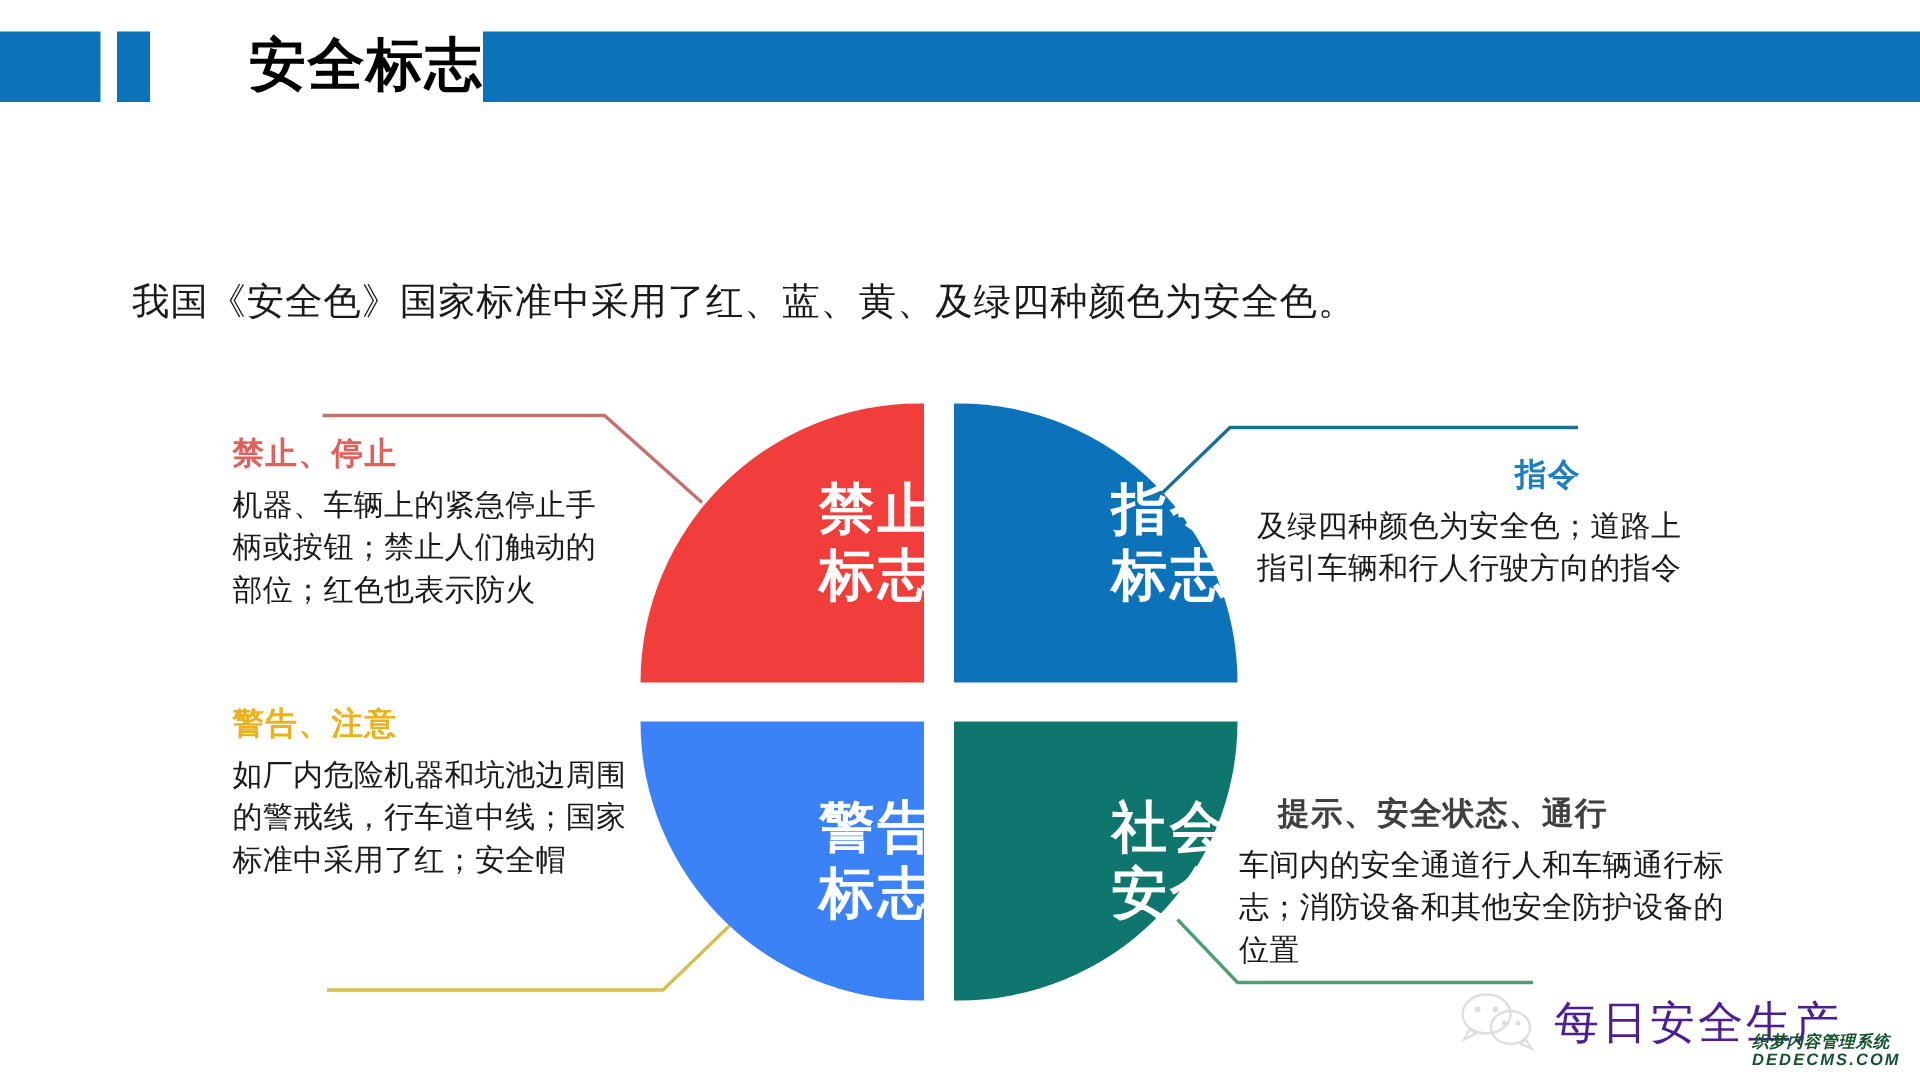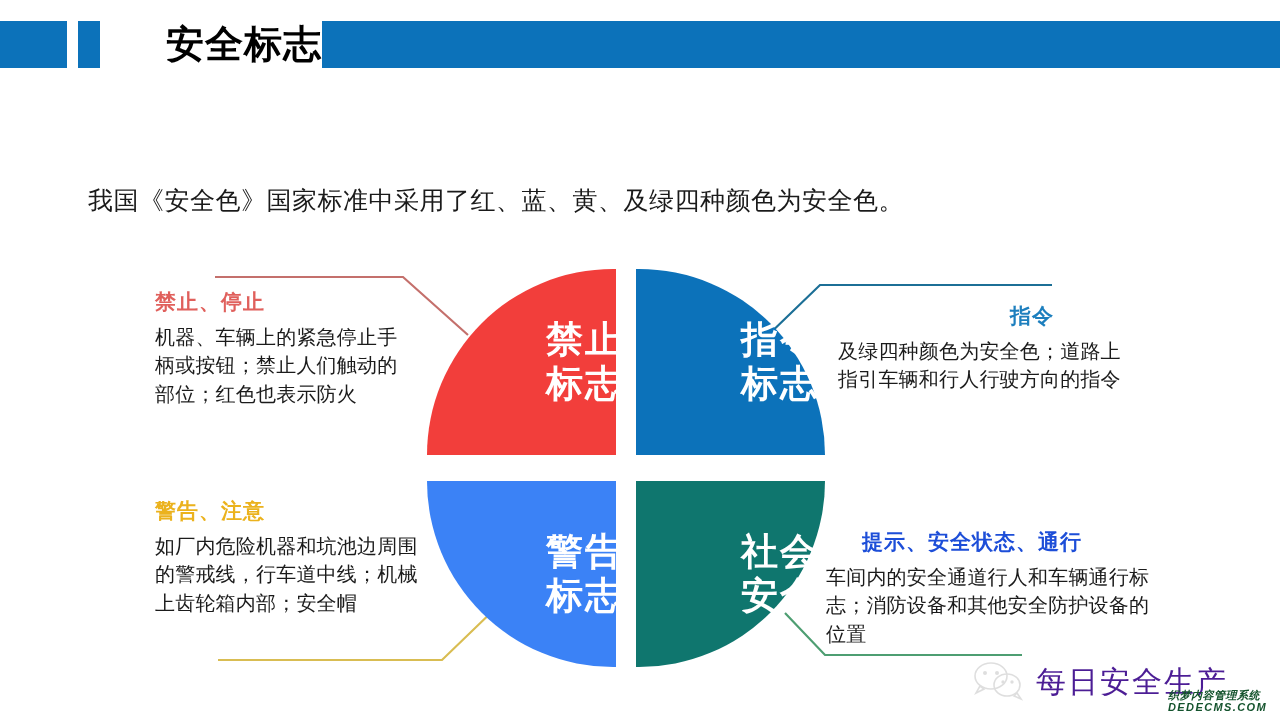--- a/index.html
+++ b/index.html
@@ -133,28 +133,28 @@
     font-size: 20px;
     color: #1b1b1b;
     line-height: 1.42;
     margin: 0;
     letter-spacing: 0.2px;
   }
 
   #callout-prohibit { left: 155px; top: 288px; width: 262px; }
   #callout-prohibit .callout-title { color: #E0605C; }
 
-  #callout-warning  { left: 155px; top: 497px; width: 270px; }
+  #callout-warning  { left: 155px; top: 468px; width: 270px; }
   #callout-warning  .callout-title { color: #EBB21D; }
 
   #callout-instruct { left: 838px; top: 302px; width: 300px; }
   #callout-instruct .callout-title { color: #1D7FBE; text-align: left; margin-left: 172px; }
 
   #callout-social   { left: 826px; top: 528px; width: 330px; }
-  #callout-social   .callout-title { color: #1d4ed8; margin-left: 36px; }
+  #callout-social   .callout-title { color: #404040; margin-left: 26px; }
 
   
   #watermark-wechat {
     position: absolute;
     left: 972px;
     top: 660px;
     width: 52px;
     height: 42px;
     opacity: 0.45;
   }
@@ -216,21 +216,21 @@
     </div>
   </div>
 
   <div class="callout" id="callout-prohibit">
     <p class="callout-title">禁止、停止</p>
     <p class="callout-body">机器、车辆上的紧急停止手柄或按钮；禁止人们触动的部位；红色也表示防火</p>
   </div>
 
   <div class="callout" id="callout-warning">
     <p class="callout-title">警告、注意</p>
-    <p class="callout-body">如厂内危险机器和坑池边周围的警戒线，行车道中线；机械上齿轮箱内部；安全帽</p>
+    <p class="callout-body">如厂内危险机器和坑池边周围的警戒线，行车道中线；国家标准中采用了红；安全帽</p>
   </div>
 
   <div class="callout" id="callout-instruct">
     <p class="callout-title">指令</p>
     <p class="callout-body">及绿四种颜色为安全色；道路上指引车辆和行人行驶方向的指令</p>
   </div>
 
   <div class="callout" id="callout-social">
     <p class="callout-title">提示、安全状态、通行</p>
     <p class="callout-body">车间内的安全通道行人和车辆通行标志；消防设备和其他安全防护设备的位置</p>

